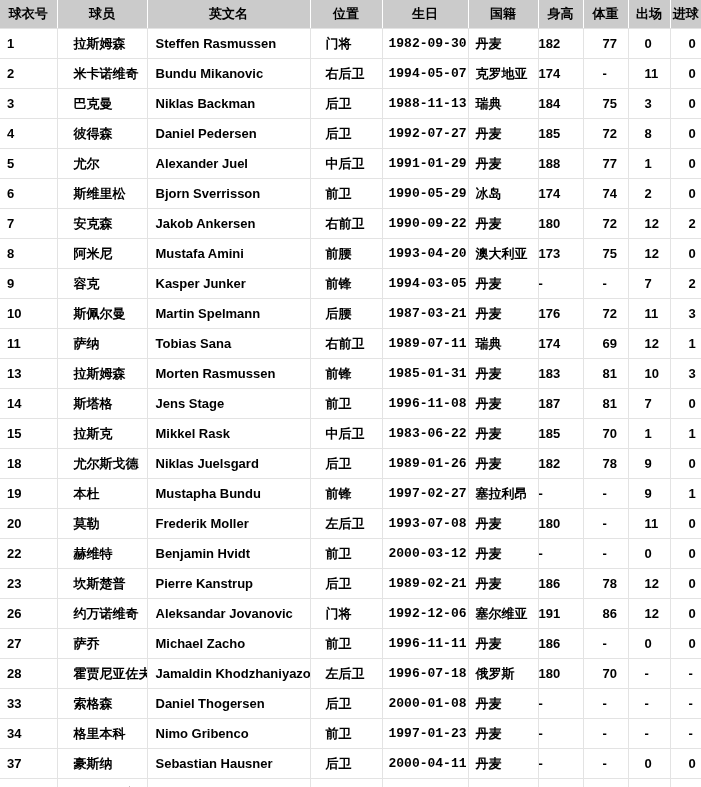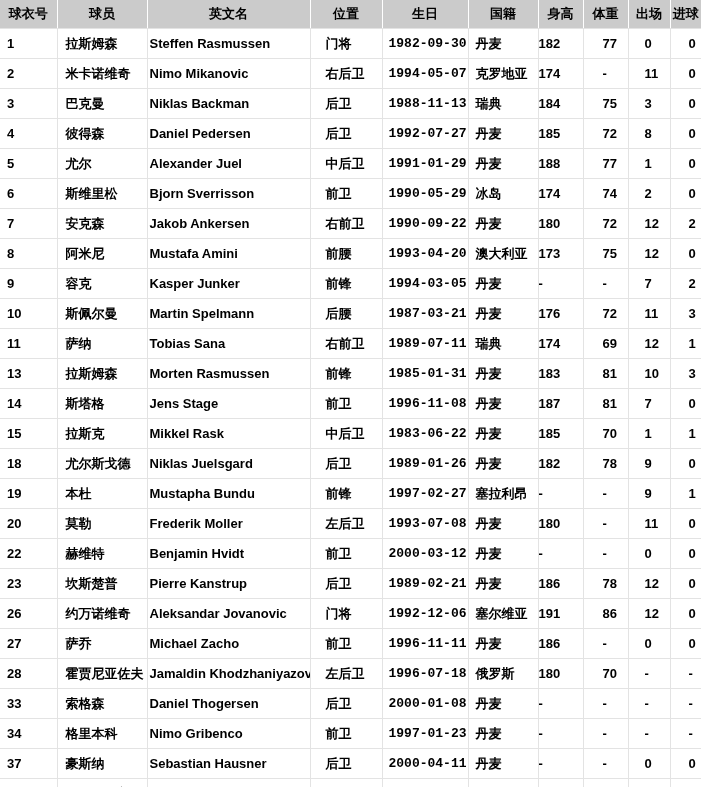--- a/index.html
+++ b/index.html
@@ -44,22 +44,22 @@
     border-left: 1px solid #e3e3e3;
     border-bottom: 1px solid #e3e3e3;
     overflow: hidden;
     white-space: nowrap;
   }
   table.roster tbody td:first-child {
     border-left: none;
   }
   
   table.roster tbody td:nth-child(1)  { padding-left: 7px; }
-  table.roster tbody td:nth-child(2)  { padding-left: 8px; }
-  table.roster tbody td:nth-child(3)  { padding-left: 2px; margin-left: 40px; }
+  table.roster tbody td:nth-child(2)  { padding-left: 16px; }
+  table.roster tbody td:nth-child(3)  { padding-left: 8px; margin-left: 40px; }
   table.roster tbody td:nth-child(4)  { padding-left: 15px; }
   table.roster tbody td:nth-child(5)  { padding-left: 6px; font-family: Liberation Mono, monospace; }
   table.roster tbody td:nth-child(6)  { }
   table.roster tbody td:nth-child(7)  { padding-left: 0; }
   table.roster tbody td:nth-child(8)  { padding-left: 19px; }
   table.roster tbody td:nth-child(9)  { padding-left: 16px; }
   table.roster tbody td:nth-child(10) { padding-left: 18px; }
 </style>
 </head>
 <body>
@@ -100,21 +100,21 @@
         <td>1982-09-30</td>
         <td>丹麦</td>
         <td>182</td>
         <td>77</td>
         <td>0</td>
         <td>0</td>
       </tr>
       <tr>
         <td>2</td>
         <td>米卡诺维奇</td>
-        <td>Nimo Mikanovic</td>
+        <td>Bundu Mikanovic</td>
         <td>右后卫</td>
         <td>1994-05-07</td>
         <td>克罗地亚</td>
         <td>174</td>
         <td>-</td>
         <td>11</td>
         <td>0</td>
       </tr>
       <tr>
         <td>3</td>

